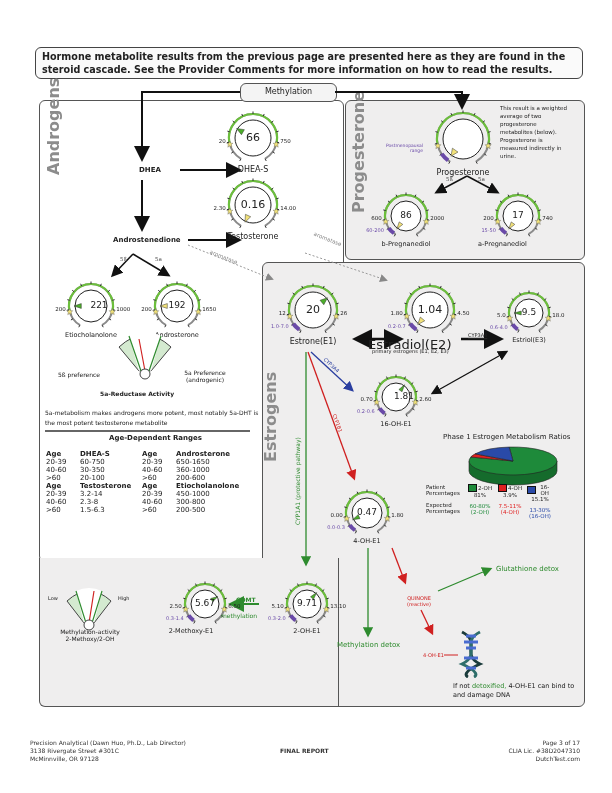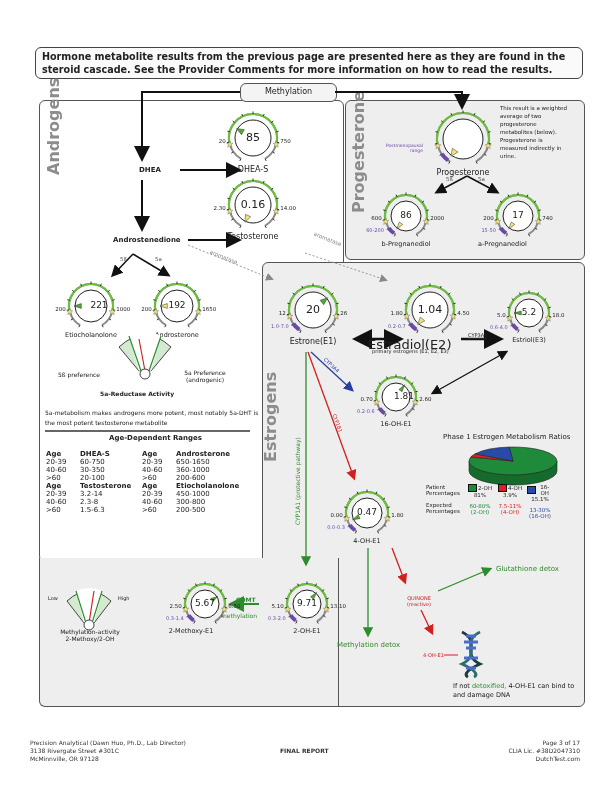--- a/index.html
+++ b/index.html
@@ -110,21 +110,21 @@
       <line x1="64.38506663485546" y1="30.57309736752305" x2="66.30017774265292" y2="28.9661283433067" stroke="#333" stroke-width="1"></line>
       <line x1="69.18221983093764" y1="39.7883429175395" x2="71.5970343966603" y2="39.1412953047832" stroke="#333" stroke-width="1"></line>
       <line x1="69.63538607229299" y1="50.16755626400632" x2="72.09740545482352" y2="50.60167670817364" stroke="#333" stroke-width="1"></line>
       <line x1="65.6596490629358" y1="59.765834472425105" x2="67.70752917365829" y2="61.19977556330272" stroke="#333" stroke-width="1"></line>
       <line x1="57.99999999999999" y1="66.78460969082653" x2="59.24999999999999" y2="68.94967320028763" stroke="#333" stroke-width="1"></line>
       <circle cx="46" cy="46" r="18" fill="#fff" stroke="#222" stroke-width="1"></circle>
       <path d="M29.545517328095663,36.5 L34.46485964874017,42.692351730196 L37.36792239593618,37.66409955449203 Z" fill="#4caf2a" stroke="#333" stroke-width="0.5"></path>
       <path d="M22.817780169062363,49.211657082460505 L23.817780169062363,51.211657082460505 L25.817780169062363,51.211657082460505 L24.317780169062363,52.711657082460505 L24.817780169062363,55.211657082460505 L22.817780169062363,53.711657082460505 L20.817780169062363,55.211657082460505 L21.317780169062363,52.711657082460505 L19.817780169062363,51.211657082460505 L21.817780169062363,51.211657082460505 Z" fill="#f2e27a" stroke="#555" stroke-width="0.4"></path>
       <path d="M69.18221983093764,49.21165708246048 L70.18221983093764,51.21165708246048 L72.18221983093764,51.21165708246048 L70.68221983093764,52.71165708246048 L71.18221983093764,55.21165708246048 L69.18221983093764,53.71165708246048 L67.18221983093764,55.21165708246048 L67.68221983093764,52.71165708246048 L66.18221983093764,51.21165708246048 L68.18221983093764,51.21165708246048 Z" fill="#f2e27a" stroke="#555" stroke-width="0.4"></path>
     </svg>
-    <div class="abs" style="left: 233px; top: 130.5px; width: 40px; text-align: center; font-size: 11px;">85</div>
+    <div class="abs" style="left: 233px; top: 130.5px; width: 40px; text-align: center; font-size: 11px;">66</div>
     <div class="abs" style="left: 213px; top: 165px; width: 80px; text-align: center; font-size: 8px;">DHEA-S</div>
     <div class="abs" style="left: 195.818px; top: 138.212px; width: 30px; text-align: right; font-size: 5.5px;">20</div>
     <div class="abs" style="left: 280.182px; top: 138.212px; font-size: 5.5px;">750</div>
     <svg width="92" height="92" style="position: absolute; left: 207px; top: 159px;">
       <path d="M34.00000000000001,66.78460969082653 A24,24 0 1 1 57.99999999999999,66.78460969082653" stroke="#8a8a8a" stroke-width="2" fill="none"></path>
       <path d="M22.817780169062363,52.211657082460505 A24,24 0 1 1 69.18221983093764,52.21165708246048" stroke="#6cbf3c" stroke-width="2.2" fill="none"></path>
       <line x1="34.00000000000001" y1="66.78460969082653" x2="32.75000000000001" y2="68.94967320028763" stroke="#333" stroke-width="1"></line>
       <line x1="26.3403509370642" y1="59.76583447242511" x2="24.292470826341724" y2="61.19977556330273" stroke="#333" stroke-width="1"></line>
       <line x1="22.36461392770701" y1="50.16755626400633" x2="19.902594545176488" y2="50.601676708173656" stroke="#333" stroke-width="1"></line>
       <line x1="22.81778016906236" y1="39.78834291753951" x2="20.402965603339688" y2="39.14129530478321" stroke="#333" stroke-width="1"></line>
@@ -342,21 +342,21 @@
       <line x1="61.31851652578136" y1="36.82361909794959" x2="63.73333109150404" y2="36.176571485193286" stroke="#333" stroke-width="1"></line>
       <line x1="61.696155060244166" y1="45.4729635533386" x2="64.15817444277468" y2="45.90708399750592" stroke="#333" stroke-width="1"></line>
       <line x1="58.383040885779835" y1="53.471528727020925" x2="60.430920996502316" y2="54.905469817898535" stroke="#333" stroke-width="1"></line>
       <line x1="51.99999999999999" y1="59.32050807568878" x2="53.24999999999999" y2="61.48557158514987" stroke="#333" stroke-width="1"></line>
       <path d="M30.528471272979083,58.38304088577984 A20,20 0 0 1 25.61695911422017,53.471528727020925" stroke="#6a4aa8" stroke-width="4" fill="none"></path>
       <circle cx="42" cy="42" r="14" fill="#fff" stroke="#222" stroke-width="1"></circle>
       <path d="M27,42 L34.237634189792026,43.93537516479734 L34.237634189792026,40.06462483520266 Z" fill="#4caf2a" stroke="#333" stroke-width="0.5"></path>
       <path d="M22.681483474218638,44.17638090205042 L23.681483474218638,46.17638090205042 L25.681483474218638,46.17638090205042 L24.181483474218638,47.67638090205042 L24.681483474218638,50.17638090205042 L22.681483474218638,48.67638090205042 L20.681483474218638,50.17638090205042 L21.181483474218638,47.67638090205042 L19.681483474218638,46.17638090205042 L21.681483474218638,46.17638090205042 Z" fill="#f2e27a" stroke="#555" stroke-width="0.4"></path>
       <path d="M61.31851652578137,44.176380902050404 L62.31851652578137,46.176380902050404 L64.31851652578138,46.176380902050404 L62.81851652578137,47.676380902050404 L63.31851652578137,50.176380902050404 L61.31851652578137,48.676380902050404 L59.31851652578137,50.176380902050404 L59.81851652578137,47.676380902050404 L58.31851652578137,46.176380902050404 L60.31851652578137,46.176380902050404 Z" fill="#f2e27a" stroke="#555" stroke-width="0.4"></path>
     </svg>
-    <div class="abs" style="left: 509px; top: 306.5px; width: 40px; text-align: center; font-size: 9px;">5.2</div>
+    <div class="abs" style="left: 509px; top: 306.5px; width: 40px; text-align: center; font-size: 9px;">9.5</div>
     <div class="abs" style="left: 489px; top: 336px; width: 80px; text-align: center; font-size: 6.5px;">Estriol(E3)</div>
     <div class="abs" style="left: 475.681px; top: 312.176px; width: 30px; text-align: right; font-size: 5.5px;">5.0</div>
     <div class="abs" style="left: 552.319px; top: 312.176px; font-size: 5.5px;">18.0</div>
     <div class="abs" style="left: 473.679px; top: 323.856px; width: 34px; text-align: right; font-size: 5px; color: rgb(106, 74, 168);">0.6-4.0</div>
     <svg width="84" height="84" style="position: absolute; left: 354px; top: 355px;">
       <path d="M32,59.32050807568878 A20,20 0 1 1 51.99999999999999,59.32050807568878" stroke="#8a8a8a" stroke-width="2" fill="none"></path>
       <path d="M22.681483474218638,47.17638090205042 A20,20 0 1 1 61.31851652578137,47.176380902050404" stroke="#6cbf3c" stroke-width="2.2" fill="none"></path>
       <line x1="32" y1="59.32050807568878" x2="30.750000000000007" y2="61.48557158514987" stroke="#333" stroke-width="1"></line>
       <line x1="25.61695911422017" y1="53.471528727020925" x2="23.569079003497688" y2="54.90546981789854" stroke="#333" stroke-width="1"></line>
       <line x1="22.30384493975584" y1="45.47296355333861" x2="19.84182555722532" y2="45.90708399750593" stroke="#333" stroke-width="1"></line>

